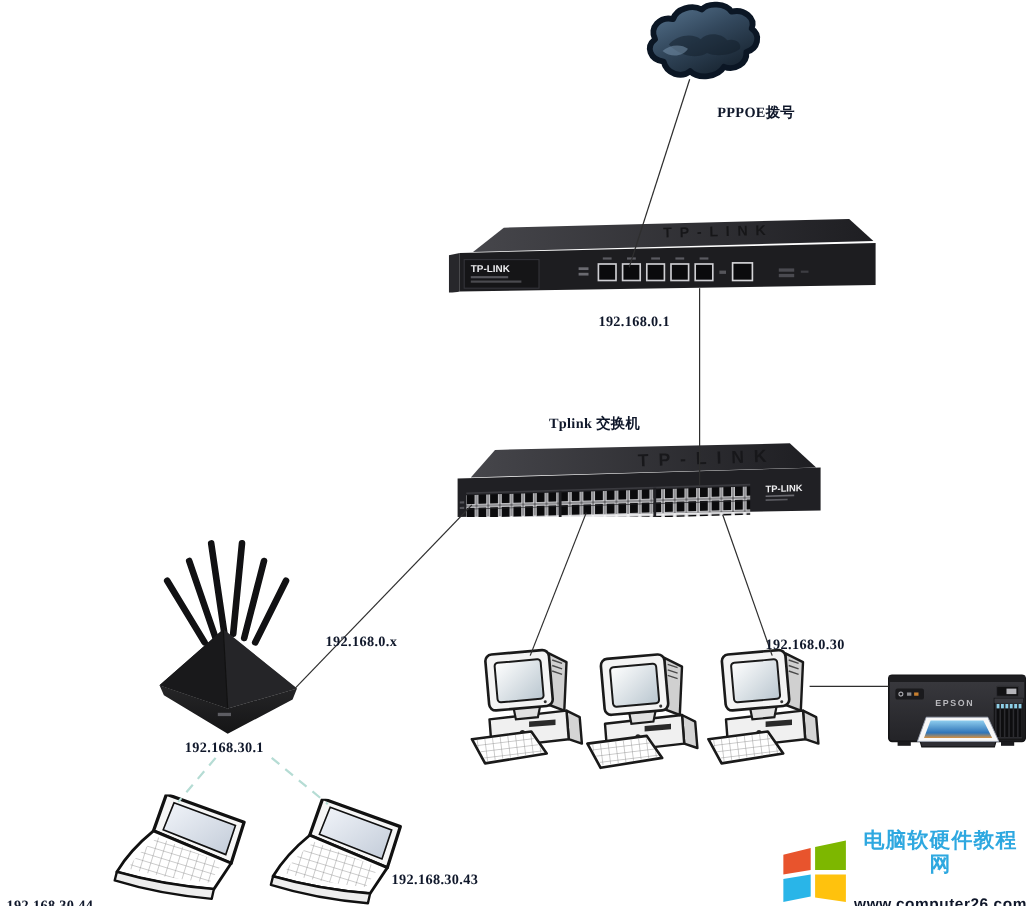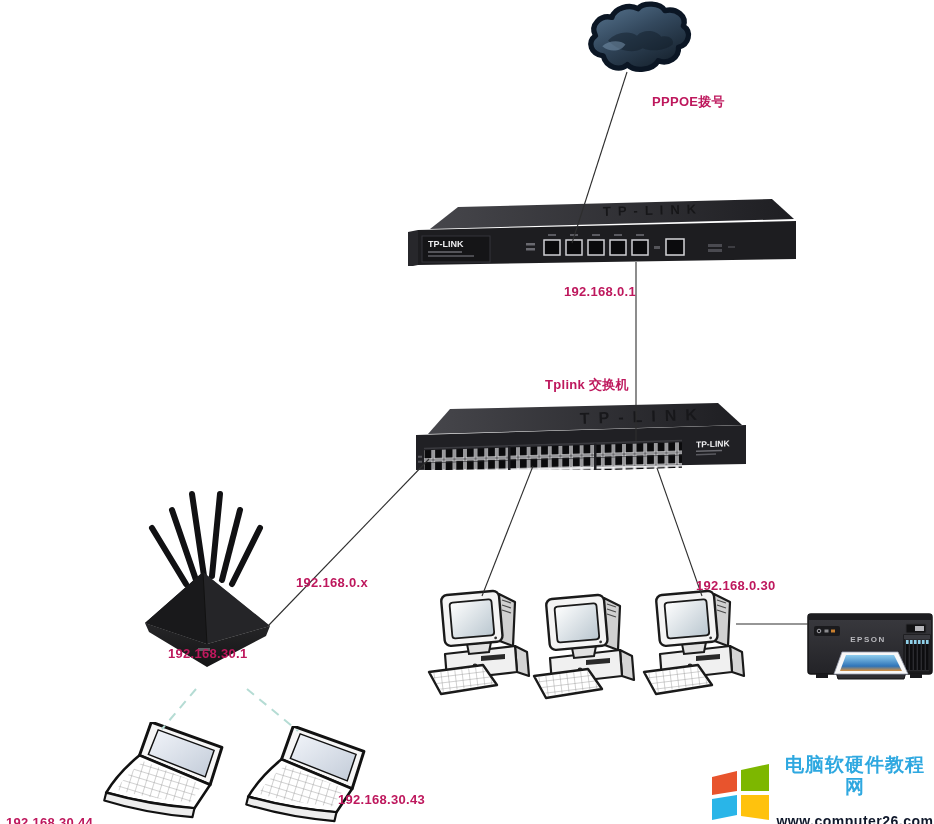--- a/index.html
+++ b/index.html
@@ -2,22 +2,22 @@
 <html><head>
 <meta charset="utf-8">
 <style>
   html,body{margin:0;padding:0;background:#ffffff;}
   #stage{
     position:relative;width:934px;height:824px;background:#ffffff;
     font-family:"Liberation Sans",sans-serif;overflow:hidden;
   }
   .dev{position:absolute;}
   .iplabel{
-    position:absolute;font-family:Liberation Sans, sans-serif;font-weight:bold;
-    font-size:13px;color:#be185d;letter-spacing:0.3px;white-space:nowrap;
+    position:absolute;font-family:Liberation Serif, serif;font-weight:bold;
+    font-size:13px;color:#0f172a;letter-spacing:0.3px;white-space:nowrap;
   }
   #wires{position:absolute;left:0;top:0;width:934px;height:824px;pointer-events:none;}
   
   .wm{position:absolute;left:712px;top:762px;width:222px;height:60px;display:flex;align-items:center;}
   .wm-logo{width:58px;height:58px;flex:0 0 auto;}
   .wm-text{margin-left:6px;text-align:center;}
   .wm-title{font-size:19px;font-weight:bold;letter-spacing:1px;line-height:1.15;}
   .wm-url{font-size:14px;font-weight:bold;letter-spacing:0.5px;line-height:1.1;}
 </style>
 </head>
@@ -238,27 +238,27 @@
       <line x1="657" y1="468" x2="702" y2="596"></line>
       <line x1="736" y1="624" x2="808" y2="624"></line>
     </g>
     <g stroke="#b5dcd4" stroke-width="2" stroke-dasharray="9 7" fill="none">
       <line x1="196" y1="689" x2="162" y2="729"></line>
       <line x1="247" y1="689" x2="298" y2="731"></line>
     </g>
   </svg>
 
   <div class="iplabel" style="left:652px;top:93px">PPPOE拨号</div>
-  <div class="iplabel" style="left:564px;top:284px">192.168.0.1</div>
-  <div class="iplabel" style="left:545px;top:376px">Tplink 交换机</div>
+  <div class="iplabel" style="left:544px;top:284px">192.168.0.1</div>
+  <div class="iplabel" style="left:499px;top:376px">Tplink 交换机</div>
   <div class="iplabel" style="left:296px;top:575px">192.168.0.x</div>
   <div class="iplabel" style="left:696px;top:578px">192.168.0.30</div>
-  <div class="iplabel" style="left:168px;top:646px">192.168.30.1</div>
+  <div class="iplabel" style="left:168px;top:672px">192.168.30.1</div>
   <div class="iplabel" style="left:6px;top:815px">192.168.30.44</div>
-  <div class="iplabel" style="left:338px;top:792px">192.168.30.43</div>
+  <div class="iplabel" style="left:356px;top:792px">192.168.30.43</div>
 
   <div class="wm">
     <svg class="wm-logo" viewBox="0 0 58 58">
       <polygon points="0,14 25,8 25,28 0,32" fill="#e8542d"></polygon>
       <polygon points="29,7 57,1 57,28 29,28" fill="#7db700"></polygon>
       <polygon points="0,36 25,32 25,52 0,57" fill="#29b5e8"></polygon>
       <polygon points="29,32 57,32 57,57 29,53" fill="#ffc20d"></polygon>
     </svg>
     <div class="wm-text">
       <div class="wm-title" style="color: rgb(46, 168, 224);">电脑软硬件教程网</div>

